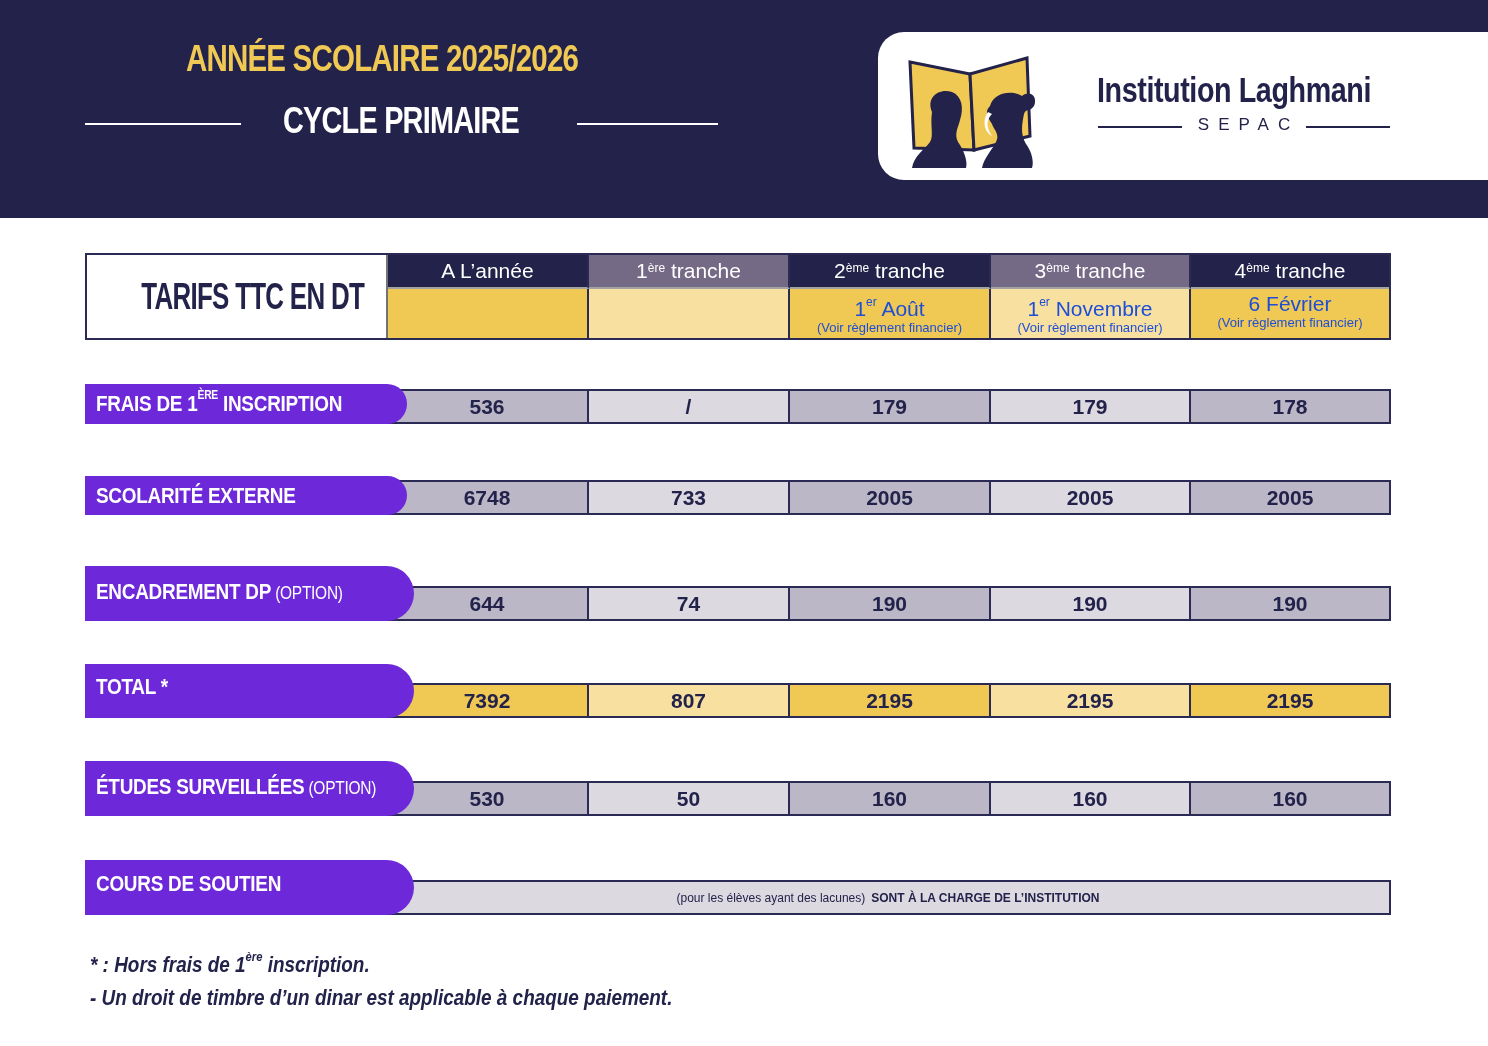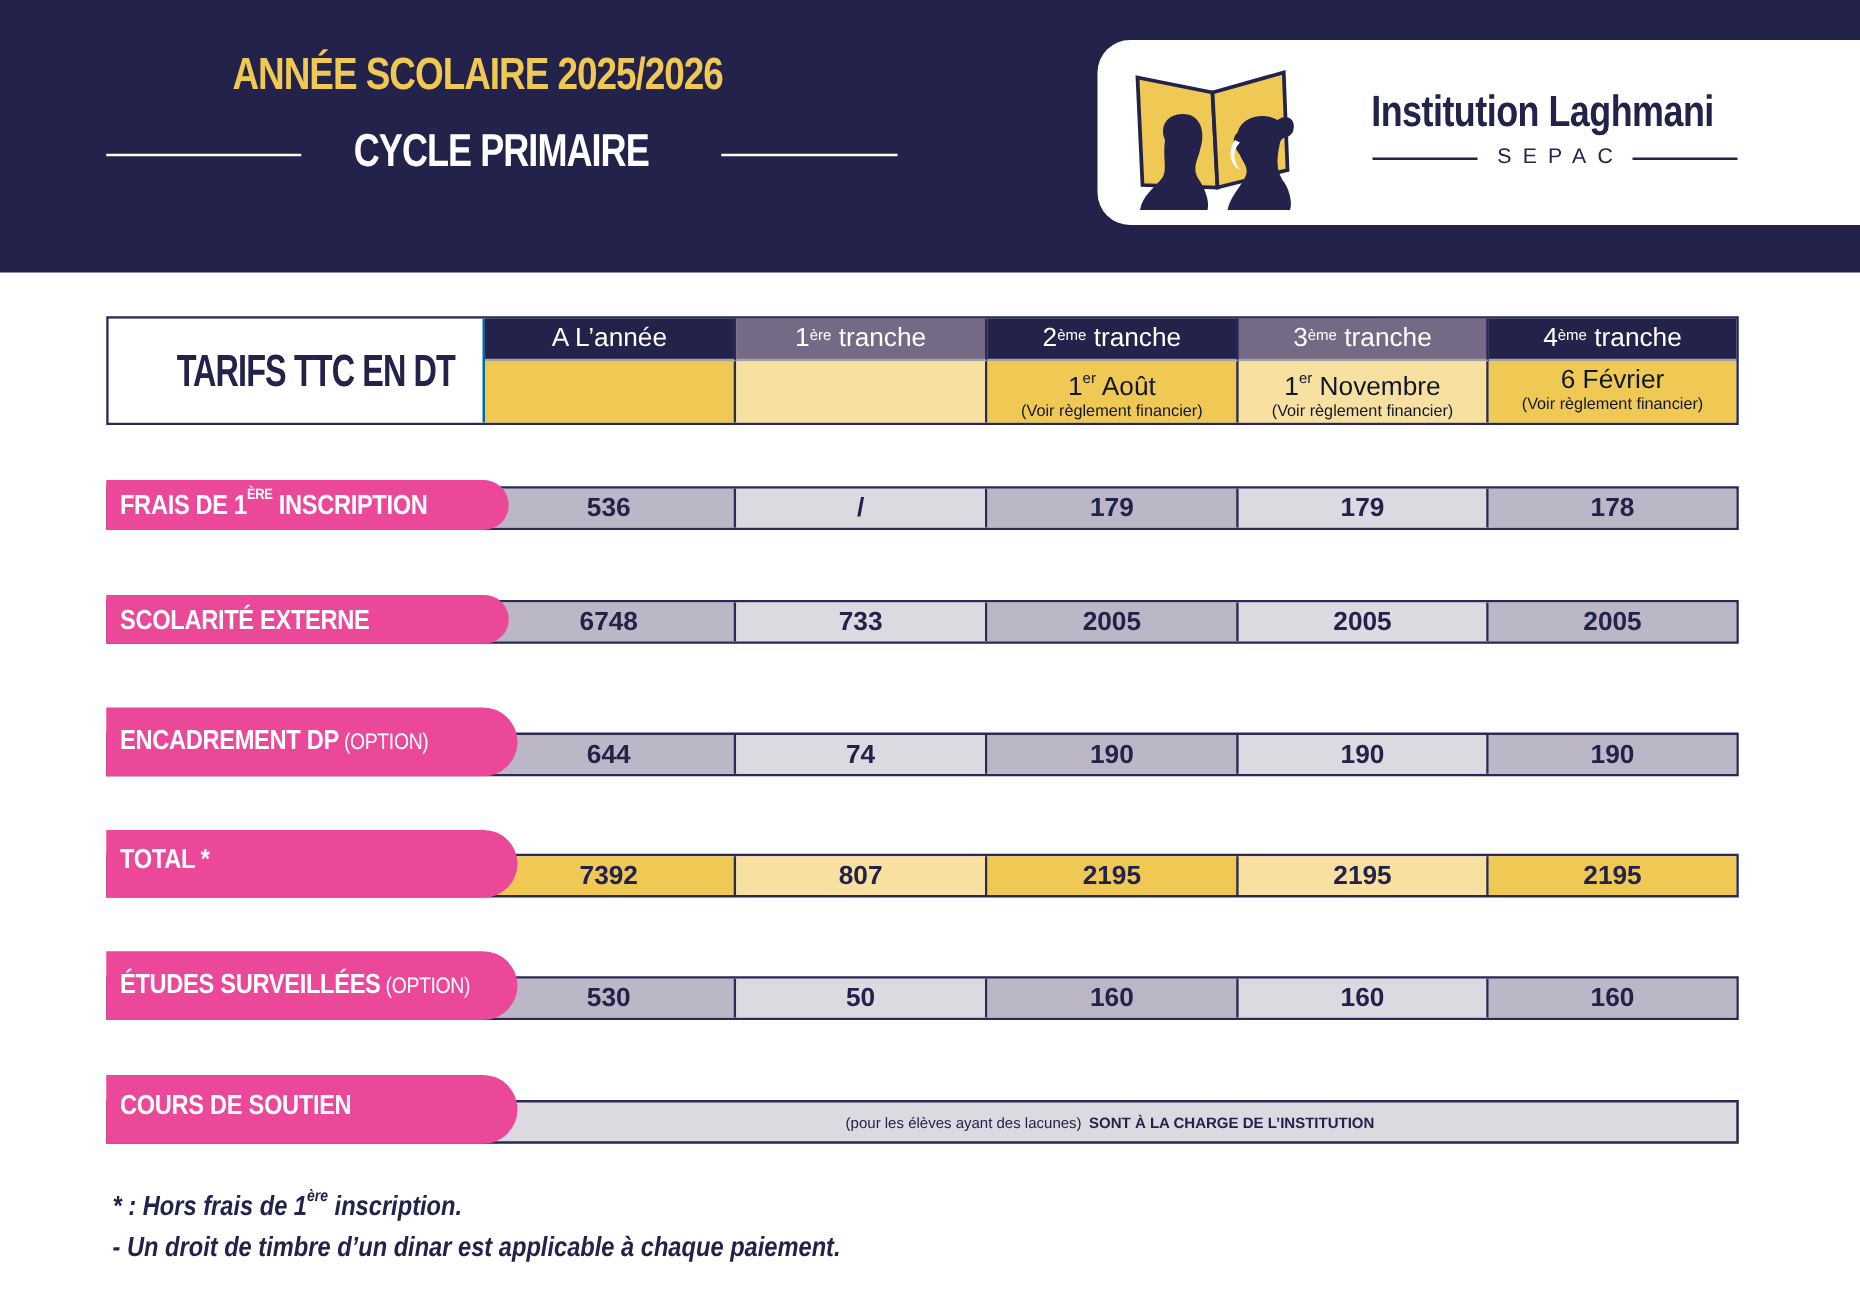--- a/index.html
+++ b/index.html
@@ -23,41 +23,41 @@
   .logo-sub { position: absolute; left: 220px; top: 82px; width: 292px; height: 24px; }
   .logo-sub .line { position: absolute; top: 12px; height: 1.5px; background: #22224a; width: 84px; }
   .logo-sub .line.l { left: 0; }
   .logo-sub .line.r { right: 0; }
   .logo-sub .txt { position: absolute; left: 0; right: 0; text-align: center; top: 1px; font-size: 17px;
                    letter-spacing: 9px; color: #22224a; padding-left: 9px; }
 
   
   .hdr-table { position: absolute; left: 85px; top: 253px; width: 1306px; height: 87px; border: 2px solid #2a2a55; }
   .tarifs-cell { position: absolute; left: 0; top: 0; width: 301px; height: 83px; background: #ffffff;
-                 border-right: 2px solid #0369a1; display: flex; align-items: center; justify-content: center; padding-left: 32px; }
+                 border-right: 2px solid #737373; display: flex; align-items: center; justify-content: center; padding-left: 32px; }
   .tarifs-cell span { font-size: 36px; font-weight: bold; color: #22224a; transform: scaleX(0.72); white-space: nowrap;
                       letter-spacing: -1px; }
   .col-head { position: absolute; top: 0; height: 34px; display: flex; align-items: center; justify-content: center;
               color: #ffffff; font-size: 21px; border-right: 2px solid #2a2a55; border-bottom: 2px solid #a3a3a3; }
   .col-head sup { font-size: 12px; position: relative; top: -3px; }
-  .col-sub { position: absolute; top: 34px; height: 49px; border-right: 2px solid #2a2a55; text-align: center; color: #0f172a; }
+  .col-sub { position: absolute; top: 34px; height: 49px; border-right: 2px solid #2a2a55; text-align: center; color: #1d4ed8; }
   .col-sub .date { font-size: 21px; line-height: 22px; margin-top: 4px; }
   .col-sub .date sup { font-size: 12px; position: relative; top: -2px; }
   .col-sub .note { font-size: 13px; line-height: 16px; }
 
   .dark { background: #22224a; }
   .mauve { background: #746a86; }
   .gold { background: #f0c854; }
   .pale-gold { background: #f8e0a0; }
   .grey { background: #bbb7c7; }
   .light-grey { background: #dcd9e1; }
 
   
   .row { position: absolute; left: 85px; width: 1306px; }
-  .row-label { position: absolute; left: 0; top: 0; height: 100%; background: #ec4899; color: #ffffff;
+  .row-label { position: absolute; left: 0; top: 0; height: 100%; background: #6d28d9; color: #ffffff;
                border-radius: 0 34px 34px 0; z-index: 2; display: flex; align-items: center; padding-left: 11px;
                white-space: nowrap; }
   .row-label .main { font-size: 22px; font-weight: bold; display: inline-block; transform: scaleX(0.86);
                      transform-origin: left center; letter-spacing: -0.3px; }
   .row-label .main sup { font-size: 12px; position: relative; top: -4px; }
   .row-label .opt { font-size: 18px; font-weight: normal; }
   .cells { position: absolute; left: 0; bottom: 0; width: 1306px; border: 2px solid #2a2a55; display: flex; }
   .cell { height: 100%; display: flex; align-items: center; justify-content: center; font-size: 21px; font-weight: bold;
           color: #22224a; border-right: 2px solid #2a2a55; }
   .cell:last-child { border-right: none; }

